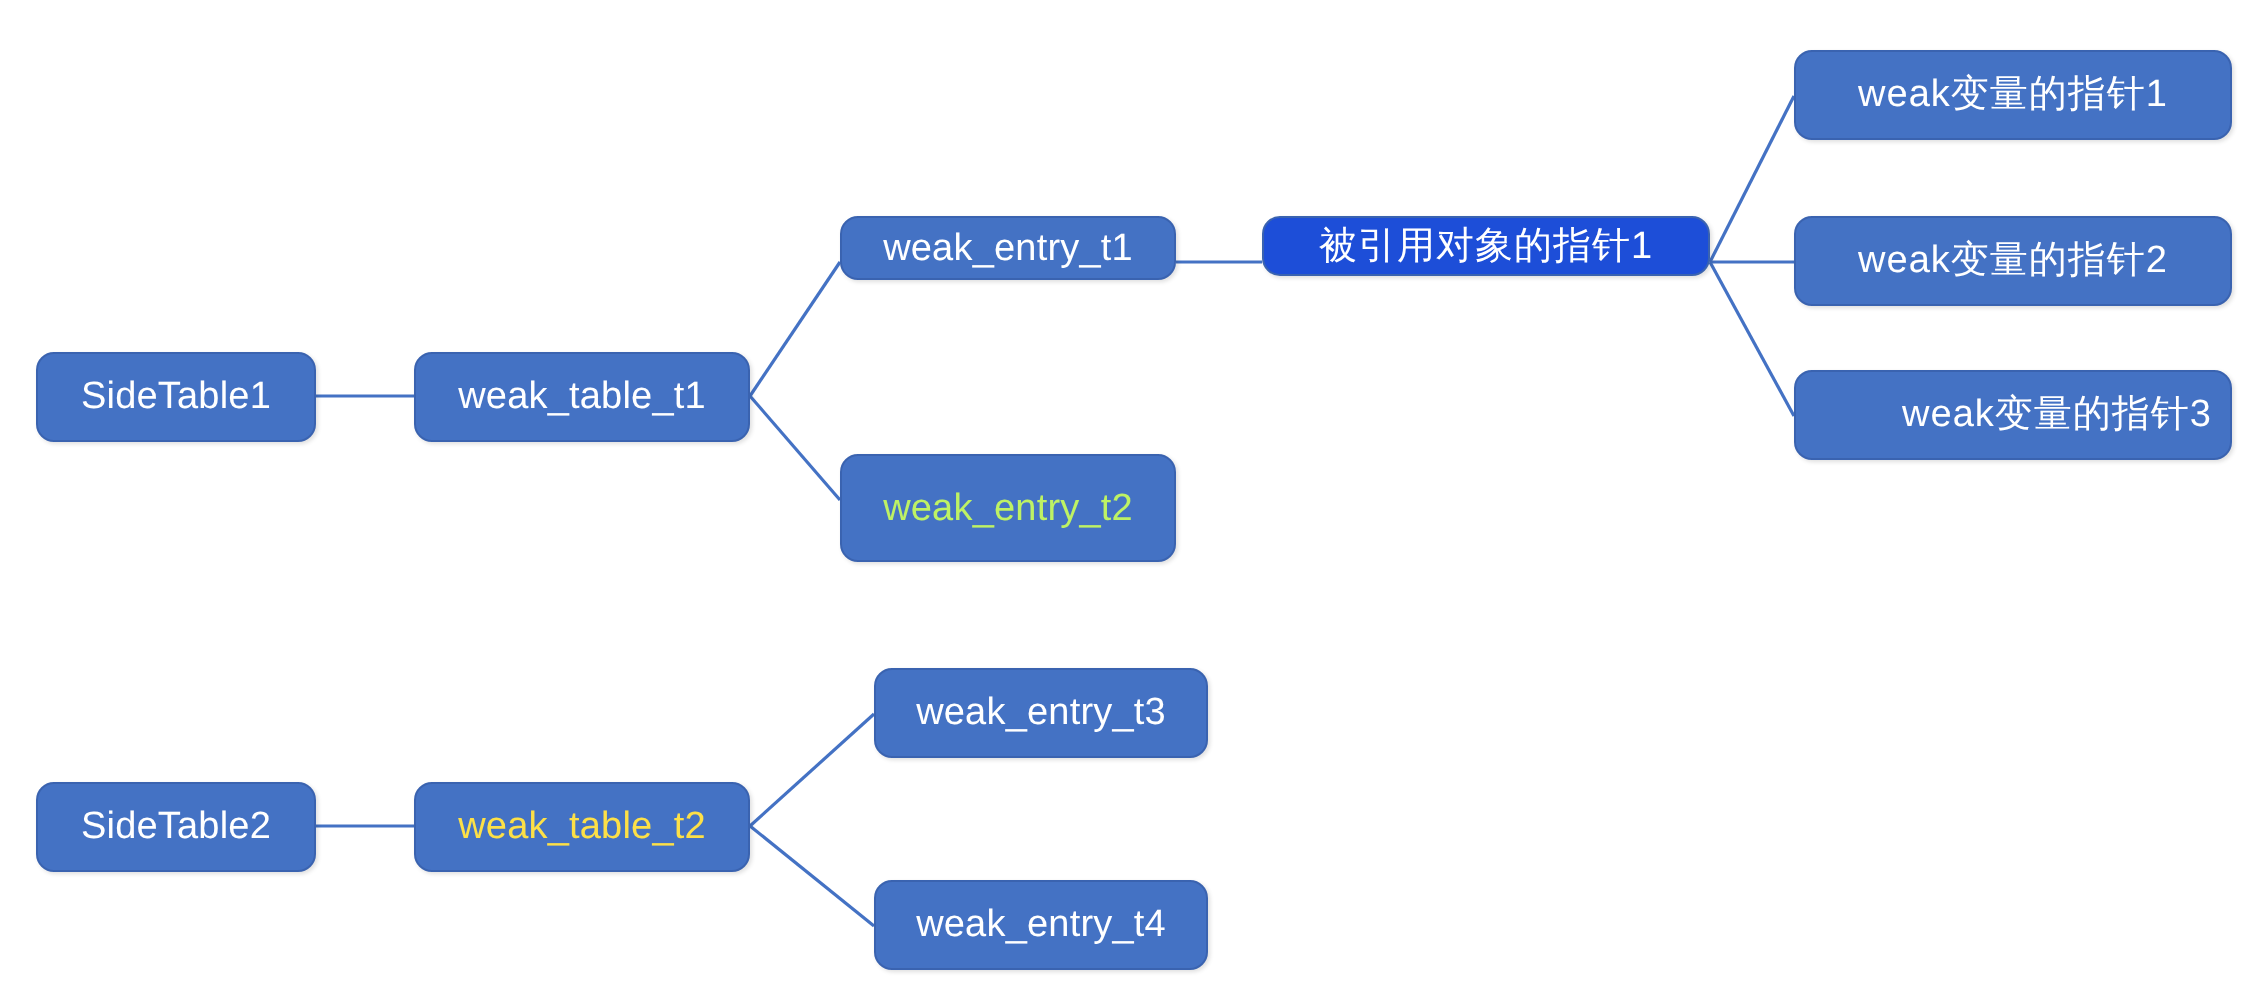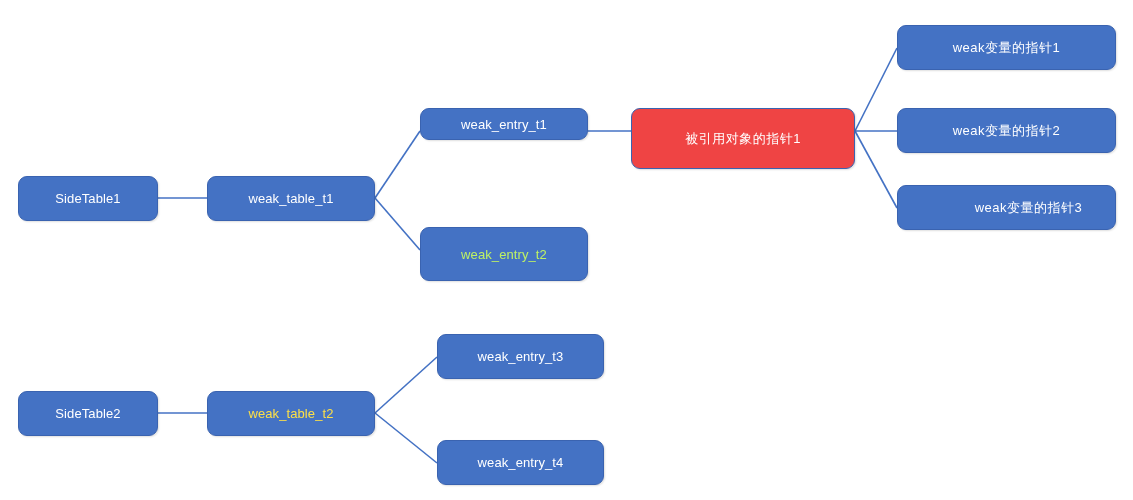--- a/index.html
+++ b/index.html
@@ -25,21 +25,21 @@
     height: 500px;
     pointer-events: none;
   }
   .node {
     position: absolute;
     box-sizing: border-box;
     background: #4472C4;
     border: 1px solid #3a63b0;
     border-radius: 9px;
     color: #ffffff;
-    font-size: 13px;
+    font-size: 19px;
     line-height: 1;
     display: flex;
     align-items: center;
     justify-content: center;
     letter-spacing: 0.1px;
     white-space: nowrap;
     box-shadow: 1px 1px 2px rgba(0,0,0,0.13);
   }
   .node-label {
     display: block;
@@ -71,21 +71,21 @@
       </div>
       <div class="node" style="left: 207px; top: 176px; width: 168px; height: 45px; background: rgb(68, 114, 196); color: rgb(255, 255, 255);">
         <span class="node-label">weak_table_t1</span>
       </div>
       <div class="node" style="left: 420px; top: 108px; width: 168px; height: 32px; background: rgb(68, 114, 196); color: rgb(255, 255, 255);">
         <span class="node-label">weak_entry_t1</span>
       </div>
       <div class="node" style="left: 420px; top: 227px; width: 168px; height: 54px; background: rgb(68, 114, 196); color: #bef264;">
         <span class="node-label">weak_entry_t2</span>
       </div>
-      <div class="node cjk" style="left: 631px; top: 108px; width: 224px; height: 61px; background: #ef4444; color: rgb(255, 255, 255);">
+      <div class="node cjk" style="left: 631px; top: 108px; width: 224px; height: 30px; background: #1d4ed8; color: rgb(255, 255, 255);">
         <span class="node-label">被引用对象的指针1</span>
       </div>
       <div class="node cjk" style="left: 897px; top: 25px; width: 219px; height: 45px; background: rgb(68, 114, 196); color: rgb(255, 255, 255);">
         <span class="node-label">weak变量的指针1</span>
       </div>
       <div class="node cjk" style="left: 897px; top: 108px; width: 219px; height: 45px; background: rgb(68, 114, 196); color: rgb(255, 255, 255);">
         <span class="node-label">weak变量的指针2</span>
       </div>
       <div class="node cjk" style="left: 897px; top: 185px; width: 219px; height: 45px; background: rgb(68, 114, 196); color: rgb(255, 255, 255); padding-left: 44px;">
         <span class="node-label">weak变量的指针3</span>

